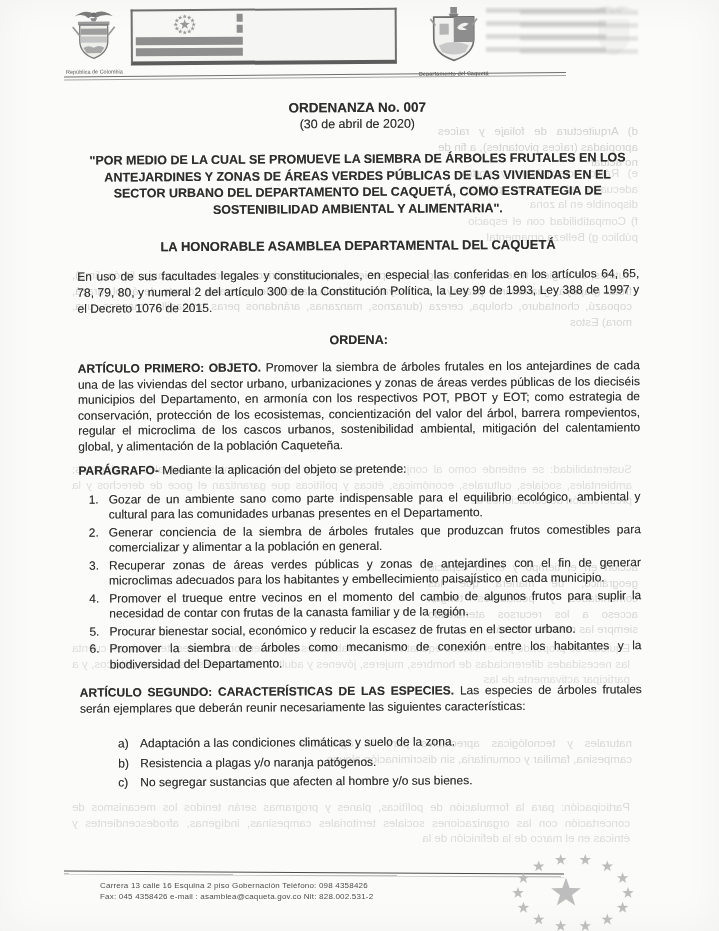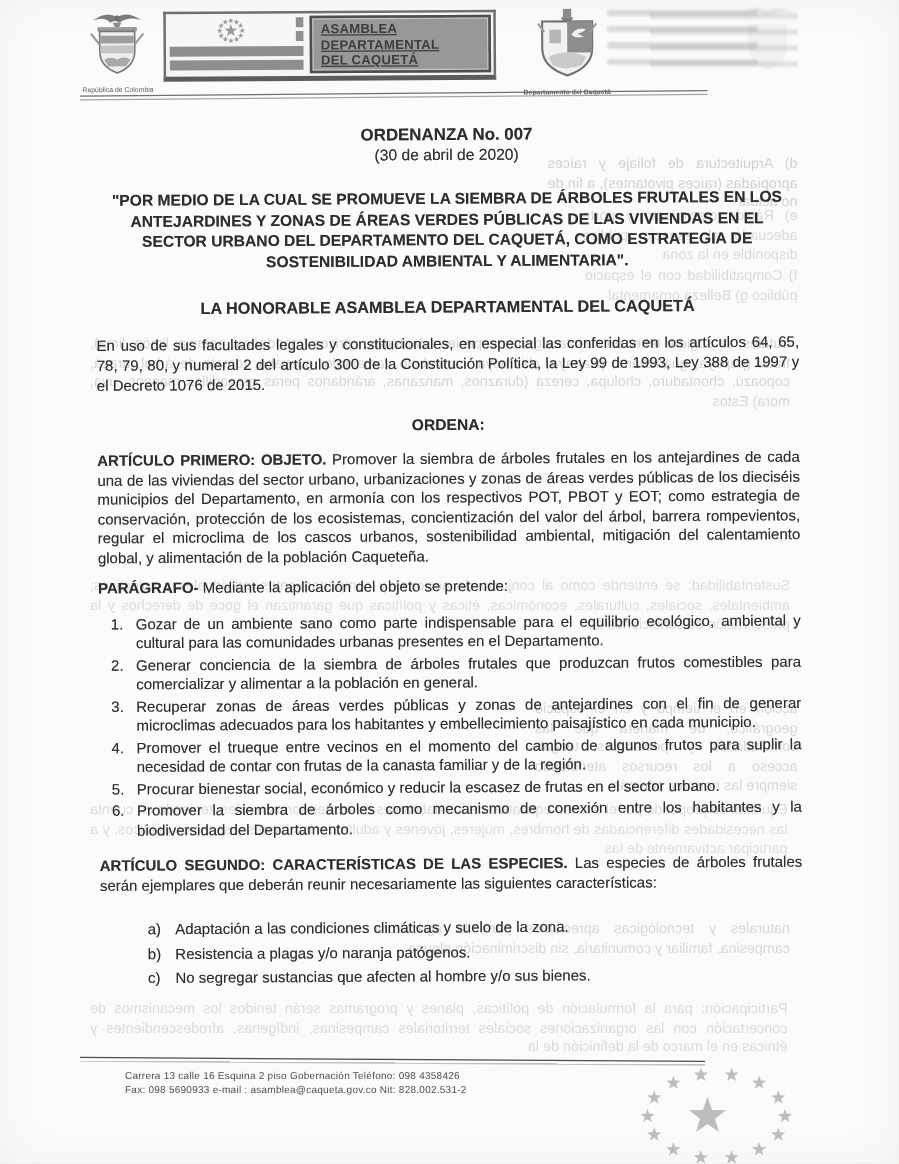--- a/index.html
+++ b/index.html
@@ -69,21 +69,21 @@
   .article{margin:13px 0 0;font-size:12px;line-height:15.5px;text-align:justify;}
   .b{font-weight:bold;}
   .numlist{margin:13px 0 0 10px;}
   .li{display:flex;font-size:12px;line-height:15.5px;margin-bottom:2px;}
   .li .num{flex:0 0 20px;}
   .li .t{text-align:justify;}
   .letlist{margin:20px 0 0 38px;}
   .letlist .li{margin-bottom:5px;line-height:14.5px;}
   .letlist .num{flex:0 0 22px;}
   
-  .footer{position:absolute;left:0;top:847px;width:719px;z-index:2;}
+  .footer{position:absolute;left:0;top:872px;width:719px;z-index:2;}
   .footer-rule{
     margin-left:64px;width:500px;height:2px;
     border-top:1.5px solid #4c4c4c;transform:rotate(0.35deg);
     box-shadow:0 1px 0 rgba(90,90,90,.35);
   }
   .footer-text{margin:6px 0 0 100px;font-size:8px;line-height:10.5px;color:#4d4d4d;letter-spacing:.2px;}
   
   .stamp{position:absolute;left:500px;top:846px;z-index:3;pointer-events:none;}
 </style>
 </head>
@@ -145,25 +145,20 @@
             <use href="#cst" transform="translate(45.5,18.4) scale(.8)"></use>
               <use href="#cst" transform="translate(42.2,15.5) scale(.8)"></use>
             <use href="#cst" transform="translate(41,11.5) scale(.8)"></use>
               <use href="#cst" transform="translate(42.2,7.5) scale(.8)"></use>
             <use href="#cst" transform="translate(45.5,4.6) scale(.8)"></use>
               <use href="#cst" transform="translate(50,3.5) scale(.8)"></use>
             <use href="#cst" transform="translate(54.5,4.6) scale(.8)"></use>
               <use href="#cst" transform="translate(57.8,7.5) scale(.8)"></use>
           </svg>
         </div>
-        <div class="logo-text">
-          <div>ASAMBLEA</div>
-          <div>DEPARTAMENTAL</div>
-          <div>DEL CAQUETÁ</div>
-        </div>
       </div>
 
       <div class="seal" style="margin-left:14px;">
         <svg width="56" height="60" viewBox="0 0 64 72">
           <rect x="28" y="2" width="8" height="8" fill="#8a8a8a"></rect>
           <path d="M26 10 h12 l-2 4 h-8 Z" fill="#7d7d7d"></path>
           <path d="M8 14 h48 v26 q0 18 -24 26 q-24 -8 -24 -26 Z" fill="#f1f1ef" stroke="#6f6f6f" stroke-width="2"></path>
           <path d="M32 14 v30 h24 v-30 Z" fill="#8d8d8d"></path>
           <path d="M38 24 q6 -5 12 -2 q-3 3 -8 4 l6 3 q-8 2 -12 -2 Z" fill="#f2f2f0"></path>
           <rect x="15" y="22" width="11" height="13" fill="#b5b5b5"></rect>
@@ -237,21 +232,21 @@
           <span class="num">c)</span>
           <span class="t">No segregar sustancias que afecten al hombre y/o sus bienes.</span>
         </div>
     </div>
   </div>
 
   <div class="footer">
     <div class="footer-rule"></div>
     <div class="footer-text">
       <div>Carrera 13 calle 16 Esquina 2 piso Gobernación Teléfono: 098 4358426</div>
-      <div>Fax: 098 5690933  e-mail : asamblea@caqueta.gov.co  Nit: 828.002.531-2</div>
+      <div>Fax: 045 4358426  e-mail : asamblea@caqueta.gov.co  Nit: 828.002.531-2</div>
     </div>
   </div>
 
   <svg class="stamp" width="146" height="96" viewBox="0 0 146 96">
     <defs>
       <path id="stp" d="M0,-6 L1.41,-1.94 L5.71,-1.85 L2.28,0.74 L3.53,4.85 L0,2.4 L-3.53,4.85 L-2.28,0.74 L-5.71,-1.85 L-1.41,-1.94 Z" fill="#bdbdbd"></path>
     </defs>
     <use href="#stp" transform="translate(66,47) scale(2.6)" fill="#ababab"></use>
     <use href="#stp" transform="translate(128,47)"></use>
     <use href="#stp" transform="translate(122.6,61.8)"></use>

